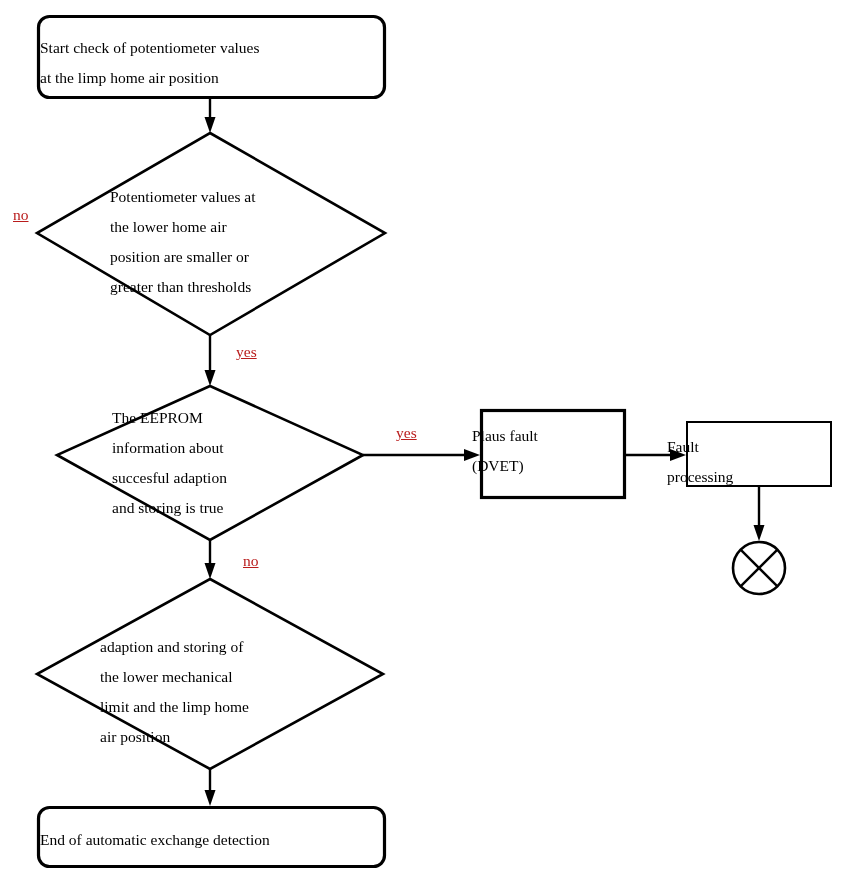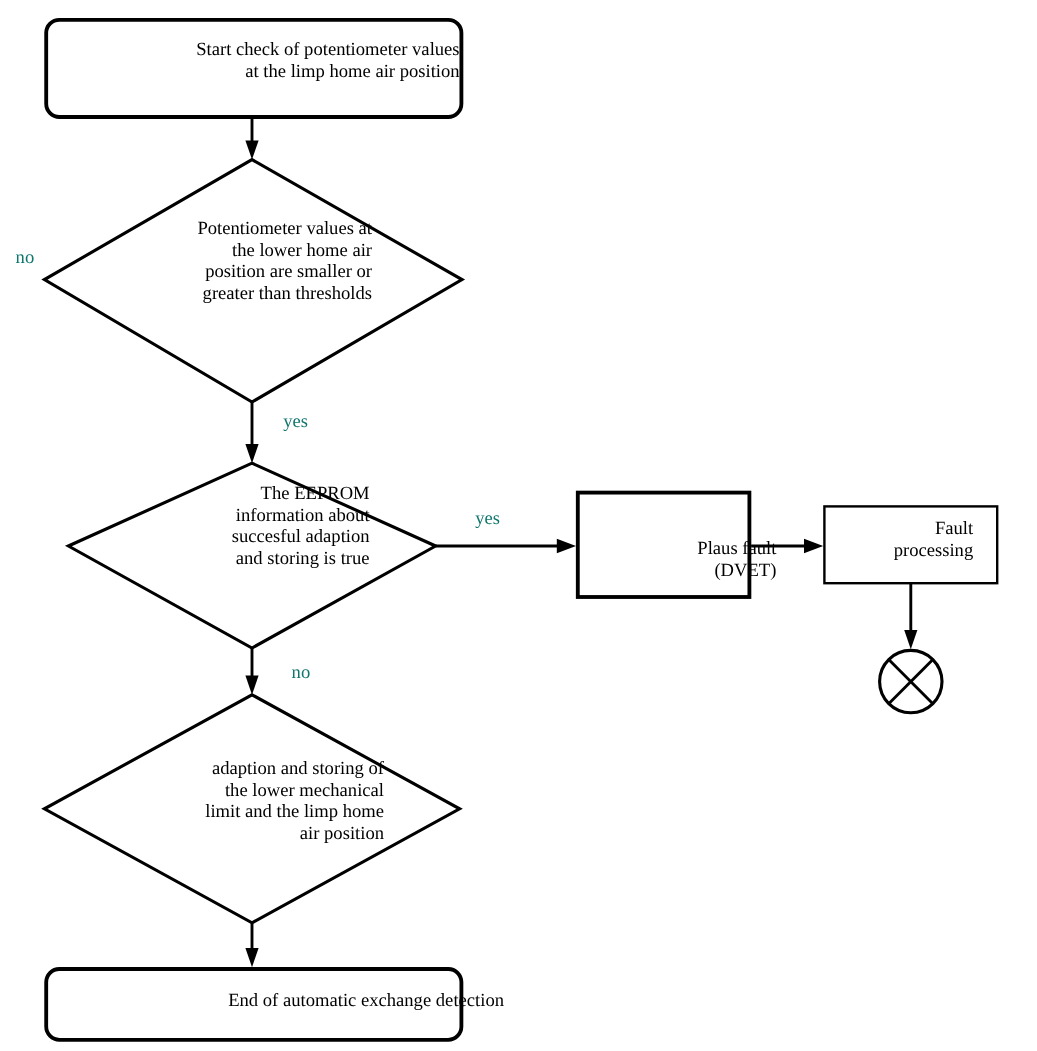--- a/index.html
+++ b/index.html
@@ -38,35 +38,36 @@
     stroke: #000000;
     stroke-width: 2.4;
     fill: none;
   }
   .arrow-head {
     fill: #000000;
     stroke: none;
   }
   .node-text {
     position: absolute;
-    text-align: right;
+    text-align: left;
     font-family: "Liberation Serif", "DejaVu Serif", serif;
     font-size: 15.5px;
-    line-height: 18px;
+    line-height: 30px;
     color: #000000;
     white-space: pre-line;
     pointer-events: none;
   }
   .edge-label {
     position: absolute;
     font-family: "Liberation Serif", "DejaVu Serif", serif;
     font-size: 15.5px;
     line-height: 17px;
-    color: #0f766e;
+    color: #b91c1c;
     white-space: nowrap;
+    text-decoration: underline;
   }
 </style>
 </head>
 <body>
 
 <div id="flowchart-canvas">
 
   <svg class="chart-layer" viewBox="0 0 864 876">
 
     <rect class="shape-stroke lw-thick" x="38.5" y="16.5" width="346" height="81" rx="11" ry="11"></rect>
@@ -122,21 +123,21 @@
 succesful adaption
 and storing is true</div>
 
   <div class="node-text" style="left:100px; top:632px; width:220px;">adaption and storing of
 the lower mechanical
 limit and the limp home
 air position</div>
 
   <div class="node-text" style="left:40px; top:825px; width:380px;">End of automatic exchange detection</div>
 
-  <div class="node-text" style="left:504px; top:421px; width:143px;margin-top:28px;">Plaus fault
+  <div class="node-text" style="left:472px; top:421px; width:143px;">Plaus fault
 (DVET)</div>
 
   <div class="node-text" style="left:667px; top:432px; width:144px;">Fault
 processing</div>
 
   <div class="edge-label" style="left:13px; top:206px;">no</div>
 
   <div class="edge-label" style="left:236px; top:343px;">yes</div>
 
   <div class="edge-label" style="left:396px; top:424px;">yes</div>

